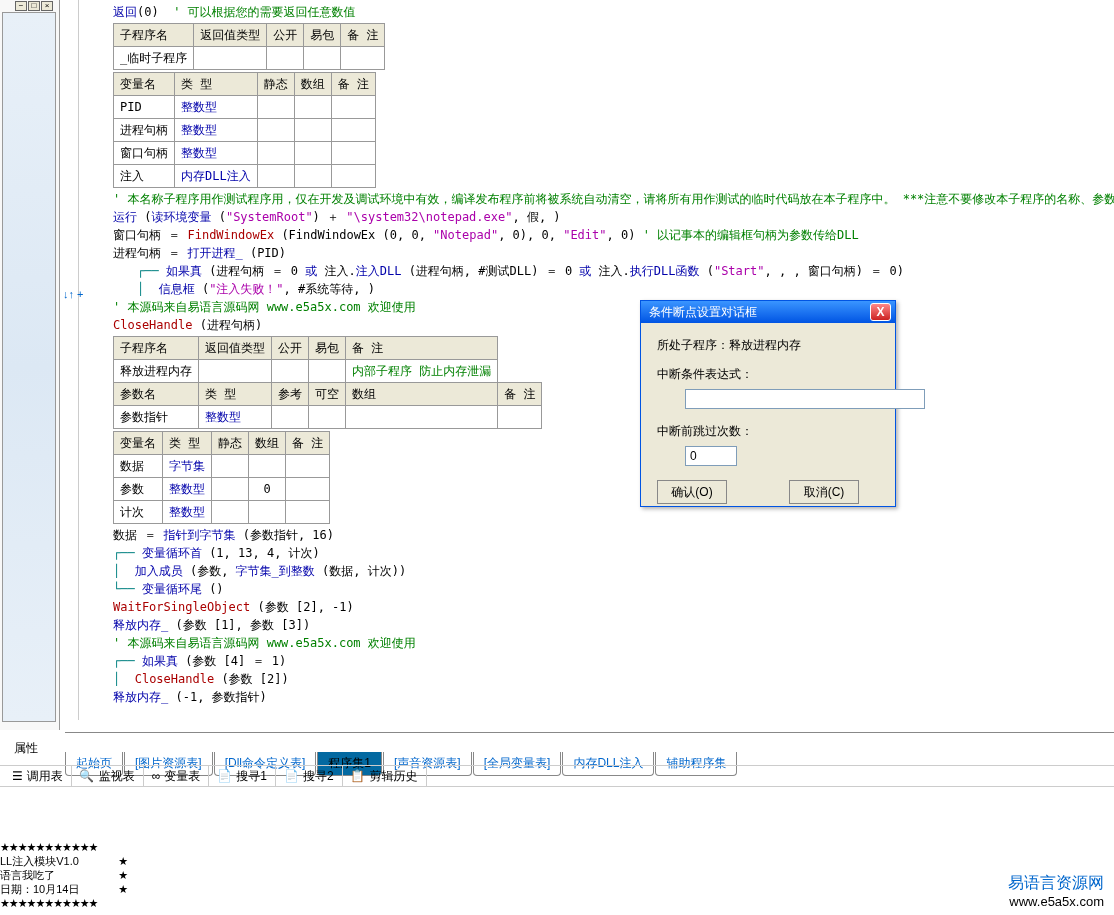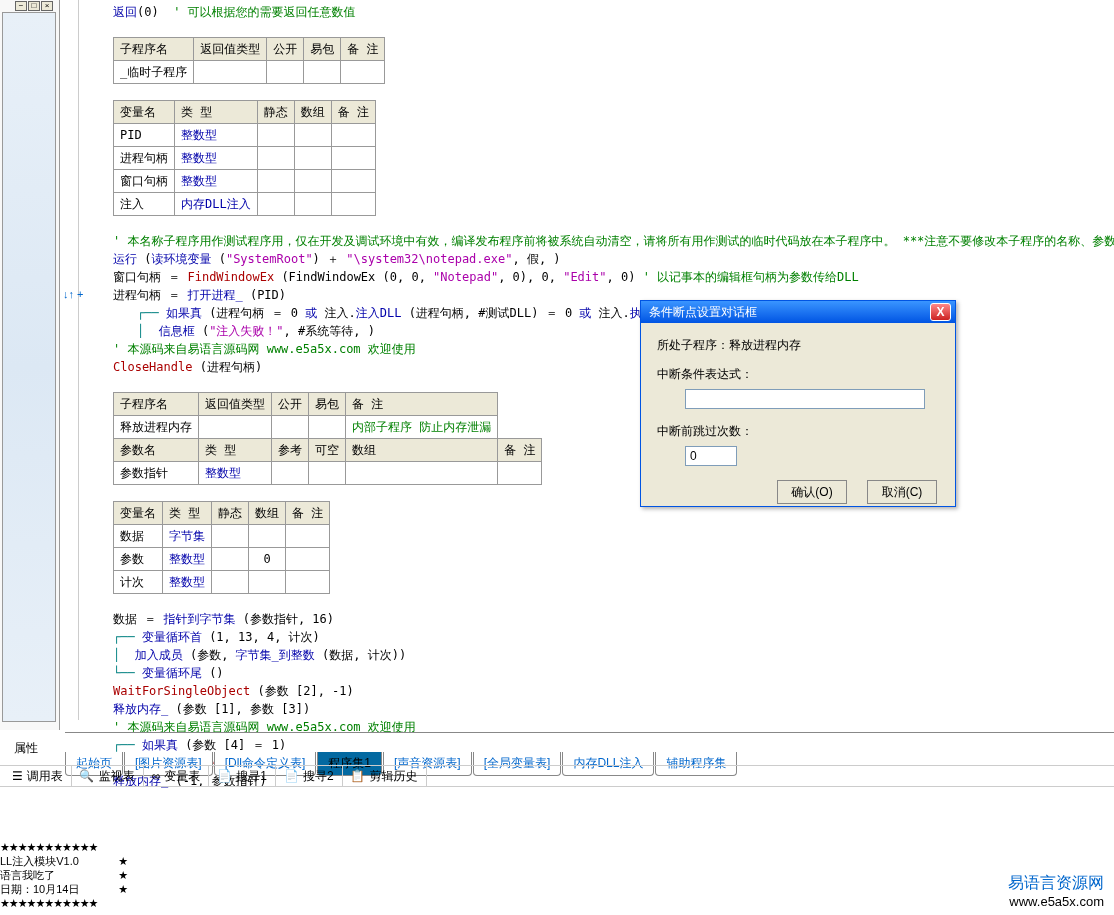--- a/index.html
+++ b/index.html
@@ -15,43 +15,43 @@
 .gutter-mark { position: absolute; left: 63px; color: #0066cc; font-size: 11px; }
 .code-area { position: absolute; left: 113px; top: 3px; width: 1000px; font-family: SimSun, monospace; font-size: 12px; line-height: 18px; }
 .code-line { white-space: nowrap; min-height: 18px; }
 .indent1 { padding-left: 24px; }
 .kw-blue { color: #0000aa; }
 .kw-black { color: #000; }
 .kw-green { color: #008000; }
 .kw-red { color: #aa0000; }
 .kw-purple { color: #aa00aa; }
 .kw-teal { color: #008080; }
-table.var-tbl { border-collapse: collapse; margin: 16px 0; }
+table.var-tbl { border-collapse: collapse; margin: 2px 0; }
 table.var-tbl th, table.var-tbl td { border: 1px solid #999; padding: 2px 6px; background: #fff; font-weight: normal; text-align: left; height: 20px; }
 table.var-tbl th { background: #ece9d8; }
 .tabs-row { position: absolute; left: 65px; top: 754px; height: 22px; display: flex; align-items: flex-end; }
 .tab { border: 1px solid #888; border-top: none; padding: 3px 10px; margin-right: 1px; background: #fff; color: #0066cc; font-size: 12px; border-radius: 0 0 4px 4px; position: relative; }
 .tab.active { font-weight: normal; color: #000; background: #0369a1; }
 .tab-border { position: absolute; left: 65px; top: 732px; width: 1049px; height: 1px; background: #888; }
 .bottom-tabs { position: absolute; left: 0; top: 765px; height: 22px; display: flex; align-items: center; border-top: 1px solid #ccc; border-bottom: 1px solid #ccc; width: 1114px; padding-left: 4px; }
 .btab { padding: 2px 8px; border-right: 1px solid #ccc; display: flex; align-items: center; gap: 4px; }
 .btab .ico { font-size: 12px; }
 .info-box { position: absolute; left: 0; top: 840px; width: 128px; font-size: 11px; line-height: 14px; }
 .star-row { letter-spacing: -1px; }
 .logo-area { position: absolute; right: 10px; bottom: 6px; text-align: right; }
 .logo-cn { color: #0066cc; font-size: 16px; font-family: KaiTi, SimSun; }
 .logo-url { color: #000; font-size: 13px; }
-.dialog { position: absolute; left: 640px; top: 300px; width: 316px; background: #ece9d8; border: 1px solid #0054e3; box-shadow: 2px 2px 4px rgba(0,0,0,0.3); }
+.dialog { position: absolute; left: 640px; top: 300px; width: 256px; background: #ece9d8; border: 1px solid #0054e3; box-shadow: 2px 2px 4px rgba(0,0,0,0.3); }
 .dialog-title { height: 22px; background: linear-gradient(180deg, #3a95ff, #0054e3); color: #fff; display: flex; align-items: center; justify-content: space-between; padding: 0 4px 0 8px; font-size: 12px; }
 .dialog-close { width: 21px; height: 18px; background: linear-gradient(180deg, #f88, #c22); border: 1px solid #fff; color: #fff; text-align: center; line-height: 16px; font-weight: bold; border-radius: 3px; }
 .dialog-body { padding: 14px 16px 2px 16px; }
 .dialog-body .dlabel { margin-bottom: 6px; }
 .dialog-body input[type=text] { width: 240px; height: 20px; border: 1px solid #7f9db9; padding: 0 4px; font-size: 12px; margin-bottom: 14px; margin-left: 28px; display: block; }
 .dialog-body input.short { width: 52px; }
-.dialog-btns { display: flex; justify-content: flex-end; gap: 20px; margin-top: 10px; margin-right: 2px; }
+.dialog-btns { display: flex; justify-content: space-between; gap: 20px; margin-top: 10px; margin-right: 20px; }
 .dialog-btns button { width: 70px; height: 24px; background: #ece9d8; border: 1px solid #888; font-size: 12px; }
 </style>
 </head>
 <body>
 
 <div class="left-panel">
   <div class="left-toolbar">
     <div class="left-tb-btns">
       <div class="left-tb-btn">−</div>
       <div class="left-tb-btn">□</div>

